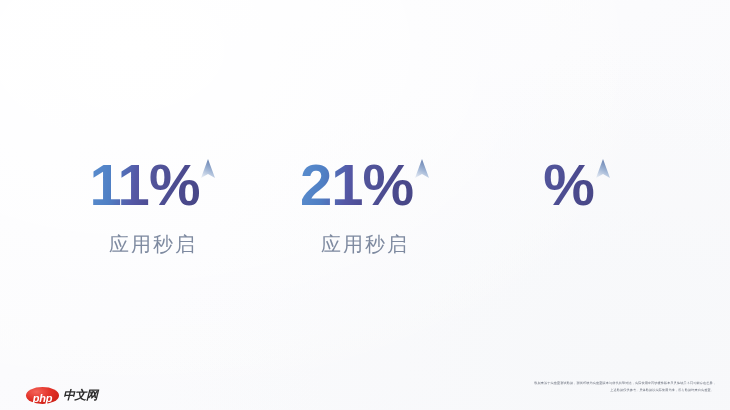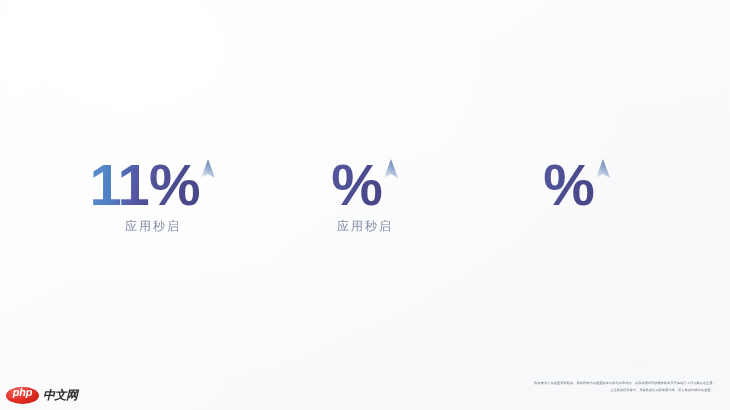--- a/index.html
+++ b/index.html
@@ -76,21 +76,22 @@
   }
 
   .trend-arrow {
     margin-left: 1px;
     margin-top: 2px;
     flex: 0 0 auto;
     line-height: 0;
   }
 
   .stat-label {
-    font-size: 12px;
+    margin-top: 13px;
+    font-size: 20px;
     letter-spacing: 2px;
     color: #7e8aa0;
     white-space: nowrap;
   }
 
   
   #footnote {
     position: absolute;
     right: 14px;
     bottom: 18px;
@@ -120,22 +121,23 @@
     display: flex;
     align-items: center;
     gap: 4px;
   }
   .php-badge {
     width: 33px;
     height: 17px;
     border-radius: 50%;
     background: radial-gradient(ellipse at 32% 28%, #f4645a 0%, #e23127 45%, #c2180f 100%);
     display: flex;
-    align-items: flex-start;
+    align-items: flex-end;
     justify-content: center;
+    margin-left: 20px;
   }
   .php-badge span {
     color: #ffffff;
     font-size: 11px;
     font-weight: bold;
     font-style: italic;
     line-height: 11px;
     letter-spacing: -0.3px;
   }
   .wm-text {
@@ -169,20 +171,21 @@
             </defs>
             <path d="M8 1 L15 20 L8 16 L1 20 Z" fill="url(#arrowGrad1)"></path>
           </svg>
         </span>
       </div>
       <div class="stat-label">应用秒启</div>
     </div>
 
     <div class="stat-block">
       <div class="stat-value-row">
+        <span class="stat-value">21</span>
         <span class="stat-suffix">%</span>
         <span class="trend-arrow">
           <svg width="16" height="22" viewBox="0 0 16 22" aria-hidden="true">
             <defs>
               <linearGradient id="arrowGrad2" x1="0" y1="1" x2="0.35" y2="0">
                 <stop offset="0%" stop-color="#eef2f8"></stop>
                 <stop offset="55%" stop-color="#9fb4d4"></stop>
                 <stop offset="100%" stop-color="#6d86b4"></stop>
               </linearGradient>
             </defs>

